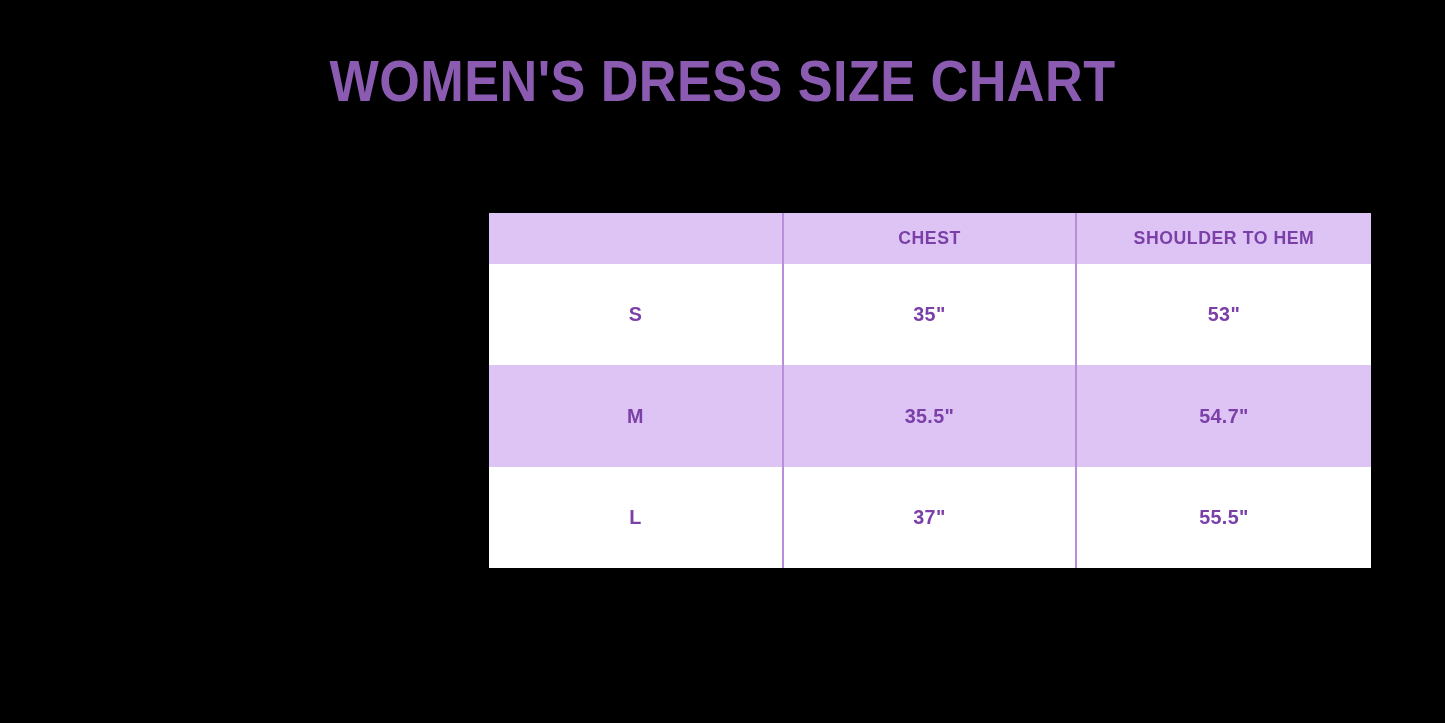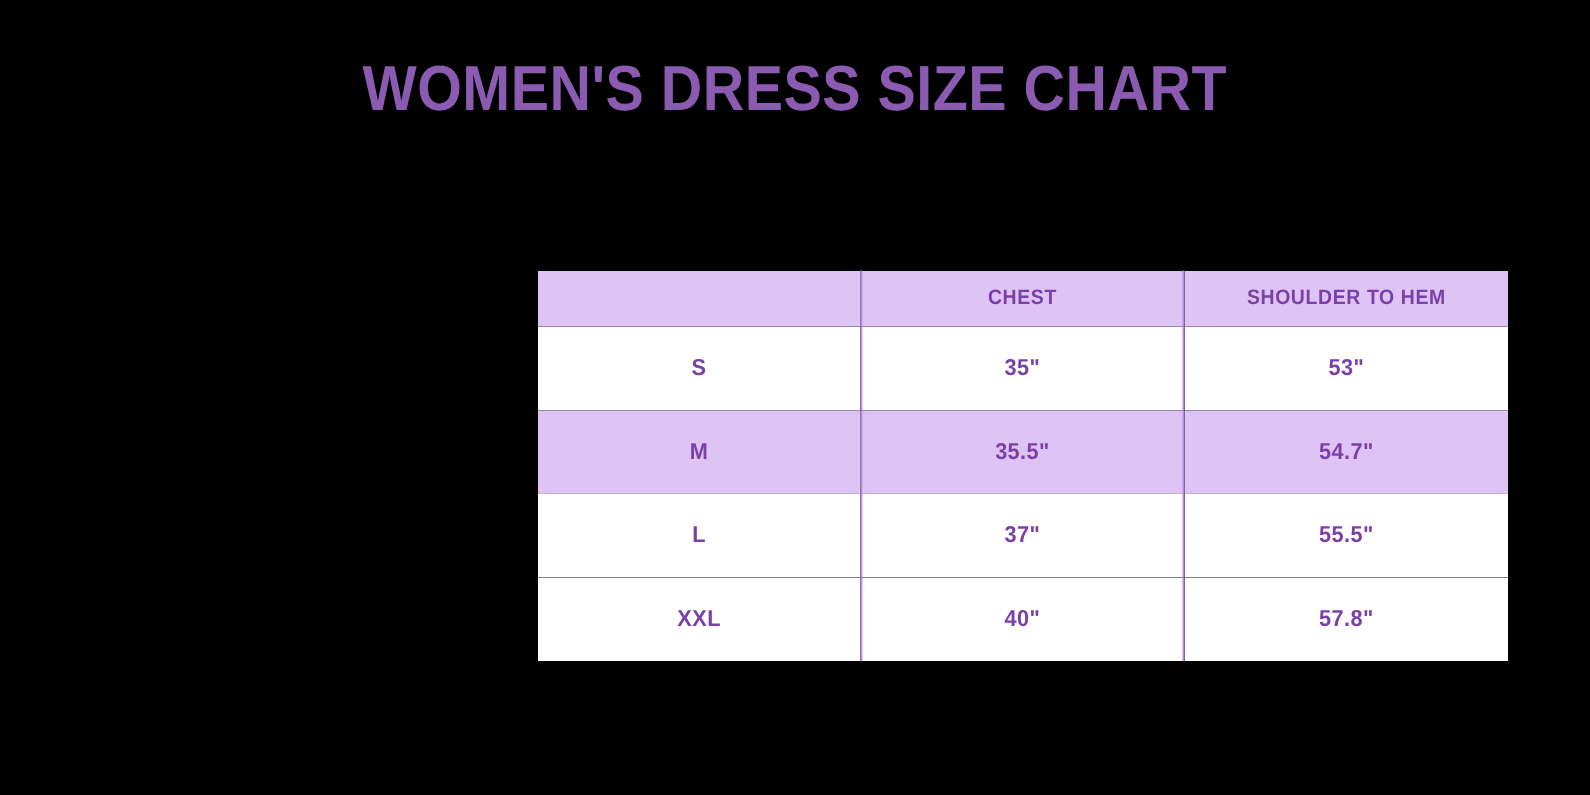--- a/index.html
+++ b/index.html
@@ -40,21 +40,20 @@
     user-select: none;
   }
 
   
   .size-table-wrap {
     position: absolute;
     left: 489px;
     top: 213px;
     width: 882px;
     height: 454px;
-    margin-top: 33px;
   }
 
   table.size-table {
     width: 882px;
     height: 355px;
     border-collapse: collapse;
     table-layout: fixed;
   }
 
   table.size-table col.col-size  { width: 294px; }
@@ -137,23 +136,18 @@
           <td class="divider">54.7"</td>
         </tr>
 
         <tr class="row-plain">
           <td>L</td>
           <td class="divider">37"</td>
           <td class="divider">55.5"</td>
         </tr>
 
 
-        <tr class="row-plain">
-          <td>XXL</td>
-          <td class="divider">40"</td>
-          <td class="divider">57.8"</td>
-        </tr>
 
       </tbody>
     </table>
   </div>
 
 </div>
 
 </body></html>

